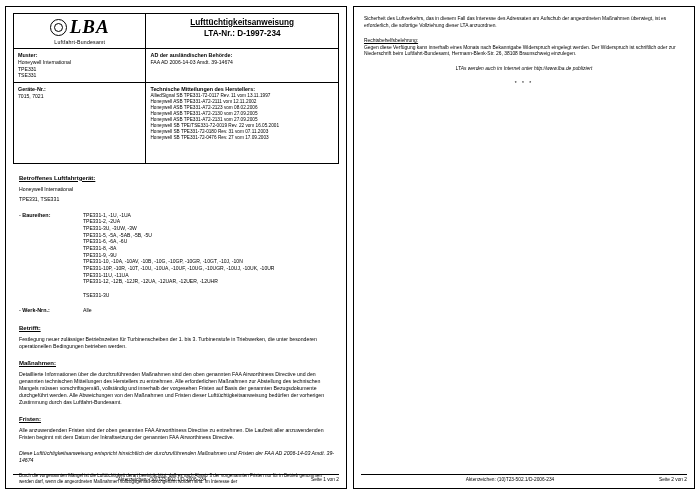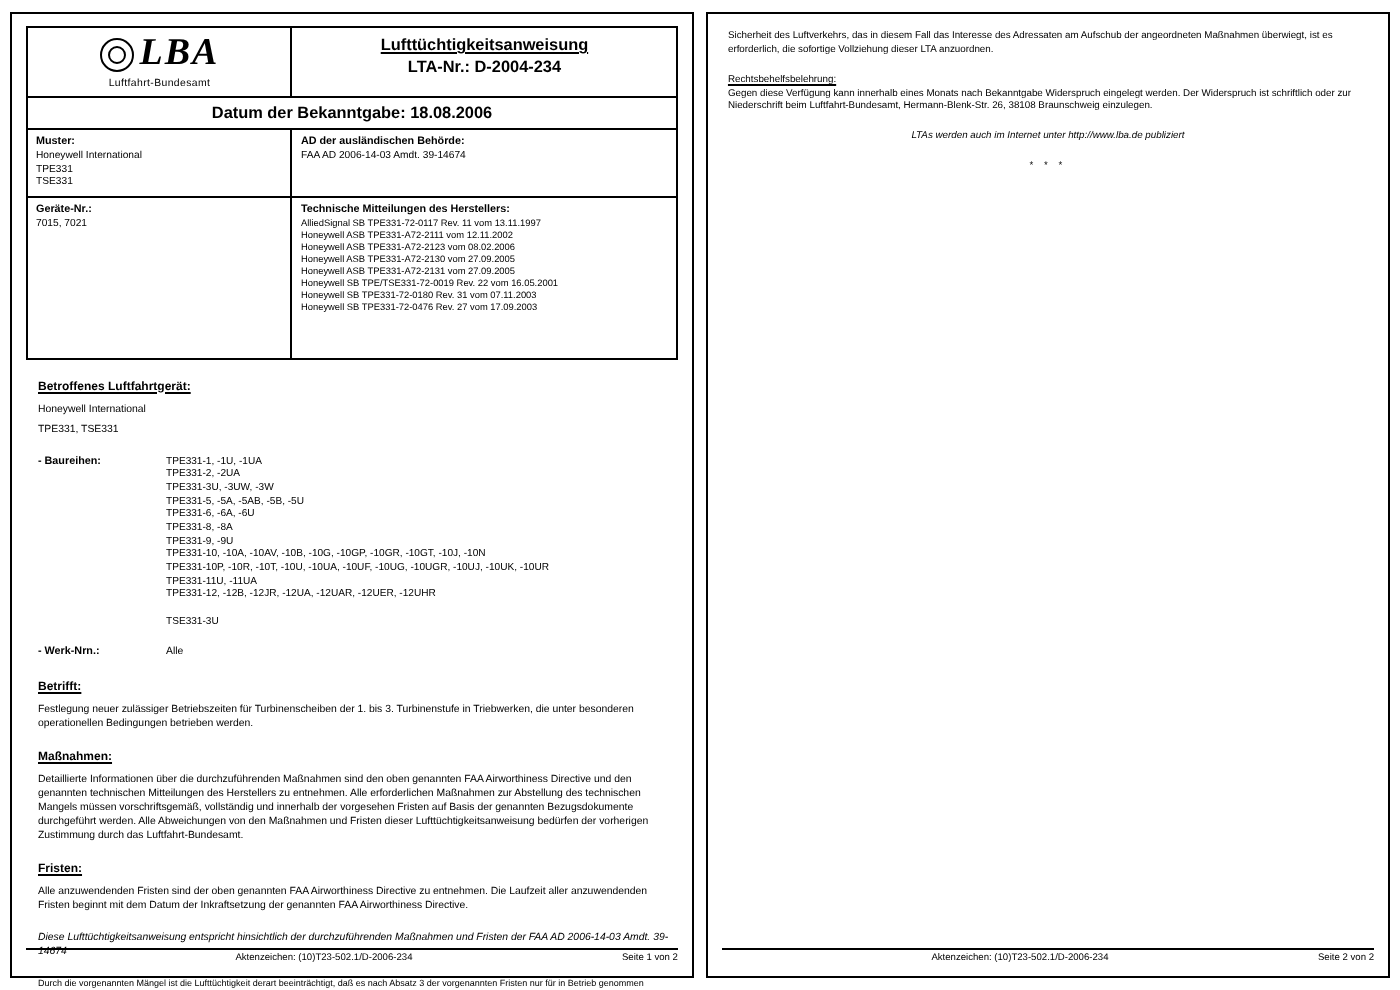--- a/index.html
+++ b/index.html
@@ -182,25 +182,22 @@
           <div class="logo-row">
             <span class="logo-badge"></span>
             <span>
               <span class="logo-lba">LBA</span>
             </span>
           </div>
           <div class="logo-sub">Luftfahrt-Bundesamt</div>
         </td>
         <td class="title-cell">
           <div class="title-main">Lufttüchtigkeitsanweisung</div>
-          <div class="title-sub">LTA-Nr.: D-2004-234</div>
-        </td>
-      </tr>
-      <tr>
-        <td class="datum-cell" colspan="2">Datum der Bekanntgabe: 18.08.2006</td>
+          <div class="title-sub">LTA-Nr.: D-1997-234</div>
+        </td>
       </tr>
       <tr>
         <td>
           <span class="lbl">Muster:</span>
           <span class="val">Honeywell International</span>
           <span class="val">TPE331</span>
           <span class="val">TSE331</span>
         </td>
         <td>
           <span class="lbl">AD der ausländischen Behörde:</span>

